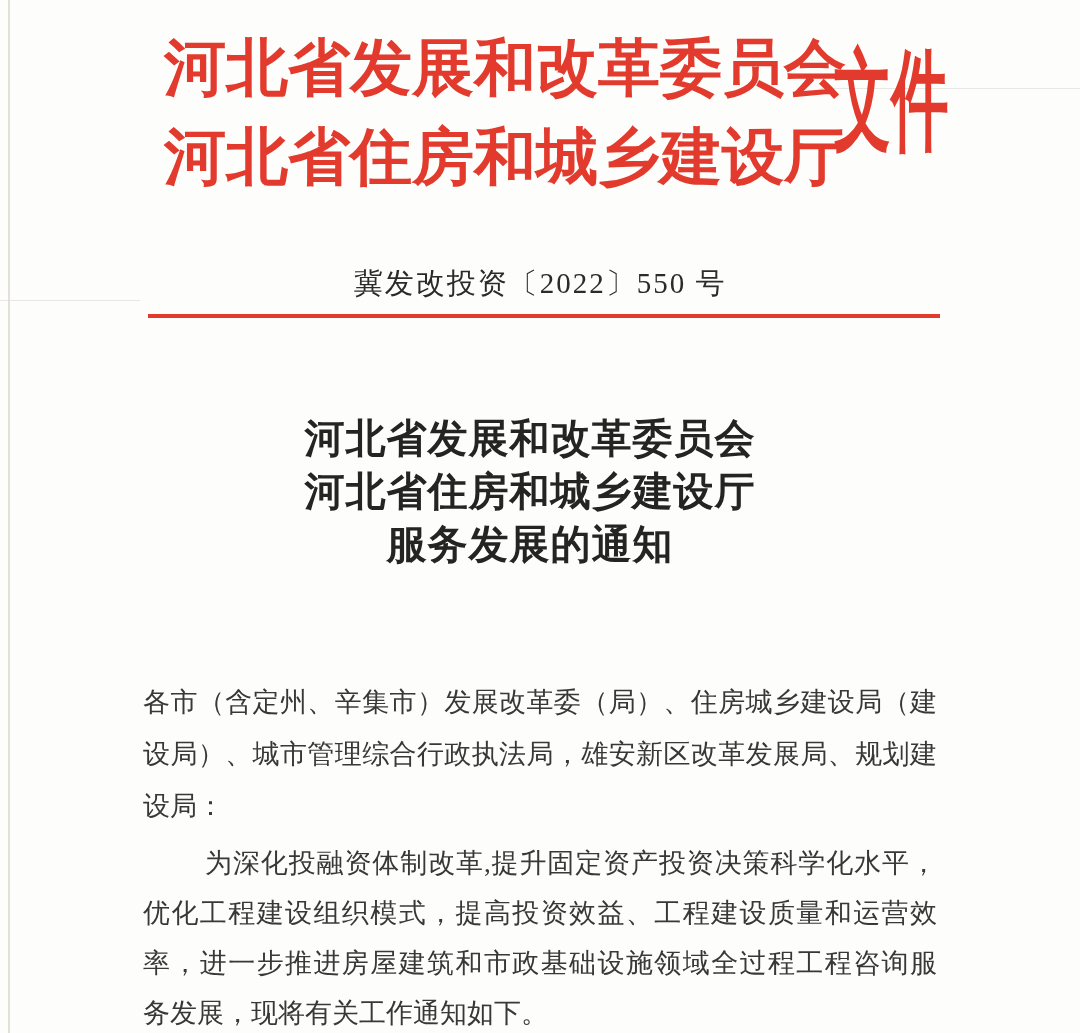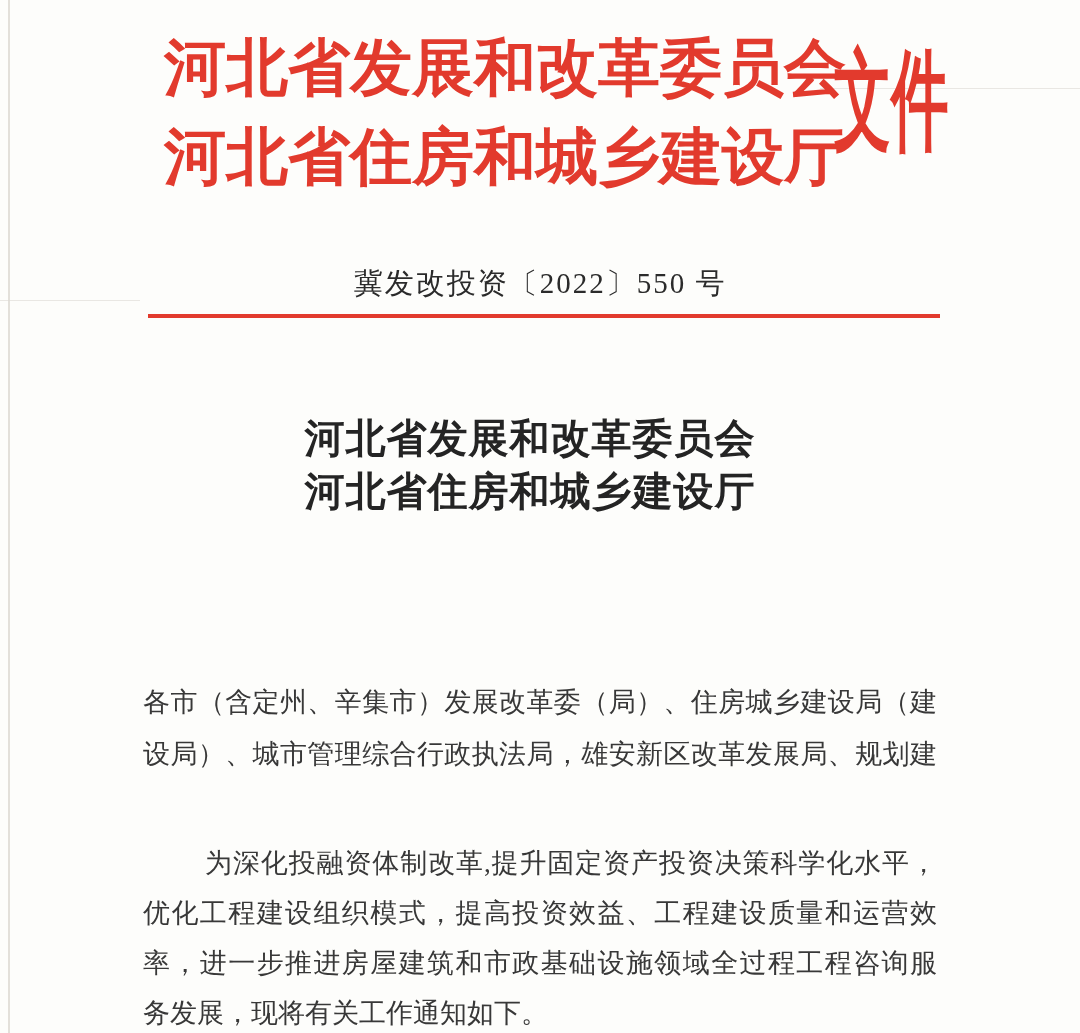--- a/index.html
+++ b/index.html
@@ -112,20 +112,21 @@
 </div>
 <div class="doc-type">文件</div>
 
 <div class="doc-number">冀发改投资〔2022〕550 号</div>
 
 <div class="red-rule"></div>
 
 <div class="doc-title">
   <div>河北省发展和改革委员会</div>
   <div>河北省住房和城乡建设厅</div>
+  <div>服务发展的通知</div>
 </div>
 
 <div class="body-block salutation">
   <div class="bline fill">
       <span>各</span>
       <span>市</span>
       <span>（</span>
       <span>含</span>
       <span>定</span>
       <span>州</span>
@@ -177,20 +178,21 @@
       <span>改</span>
       <span>革</span>
       <span>发</span>
       <span>展</span>
       <span>局</span>
       <span>、</span>
       <span>规</span>
       <span>划</span>
       <span>建</span>
     </div>
+  <div class="bline">设局：</div>
 </div>
 
 <div class="body-block paragraph">
   <div class="bline fill indent">
       <span>为</span>
       <span>深</span>
       <span>化</span>
       <span>投</span>
       <span>融</span>
       <span>资</span>

